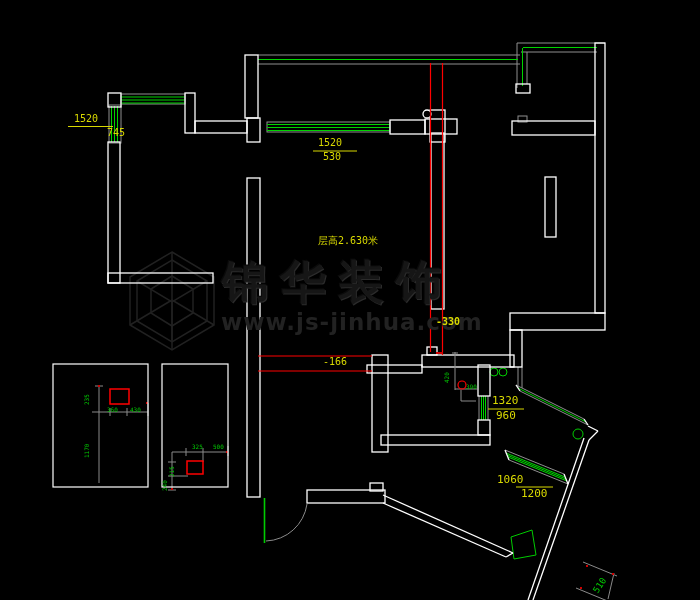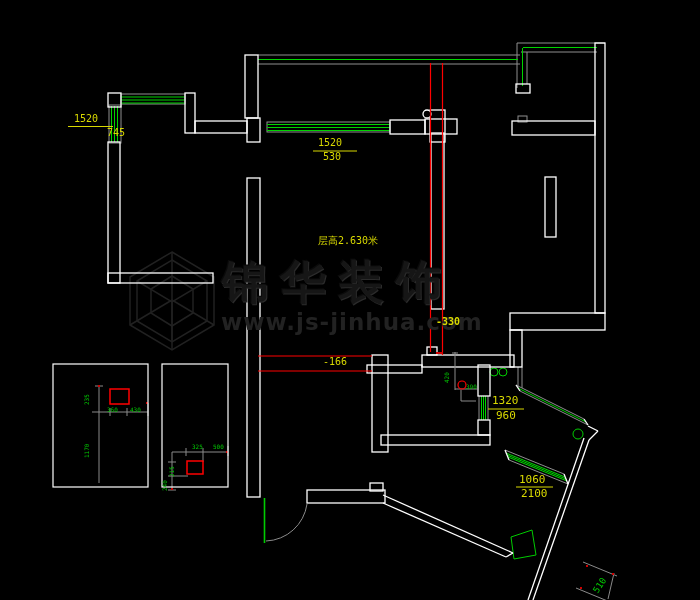--- a/index.html
+++ b/index.html
@@ -206,22 +206,22 @@
   <div class="lbl" style="left:323px;top:152px;">530</div>
 
   <div class="lbl" style="left:318px;top:236px;">层高2.630米</div>
 
   <div class="lbl" style="left:436px;top:317px;font-weight:bold;">-330</div>
   <div class="lbl" style="left:323px;top:357px;">-166</div>
 
   <div class="lbl big" style="left:492px;top:396px;">1320</div>
   <div class="lbl big" style="left:496px;top:411px;text-align:right;">960</div>
 
-  <div class="lbl big" style="left:519px;top:475px;">1060</div>
-  <div class="lbl big" style="left:521px;top:489px;">2100</div>
+  <div class="lbl big" style="left:497px;top:475px;">1060</div>
+  <div class="lbl big" style="left:521px;top:489px;">1200</div>
 
   <div class="dim510">510</div>
 
   <div class="glbl vert" style="left:84px;top:405px;">235</div>
   <div class="glbl vert" style="left:84px;top:458px;">1170</div>
   <div class="glbl" style="left:107px;top:407px;">360</div>
   <div class="glbl" style="left:130px;top:407px;">430</div>
 
   <div class="glbl" style="left:192px;top:444px;">325</div>
   <div class="glbl" style="left:213px;top:444px;">500</div>

